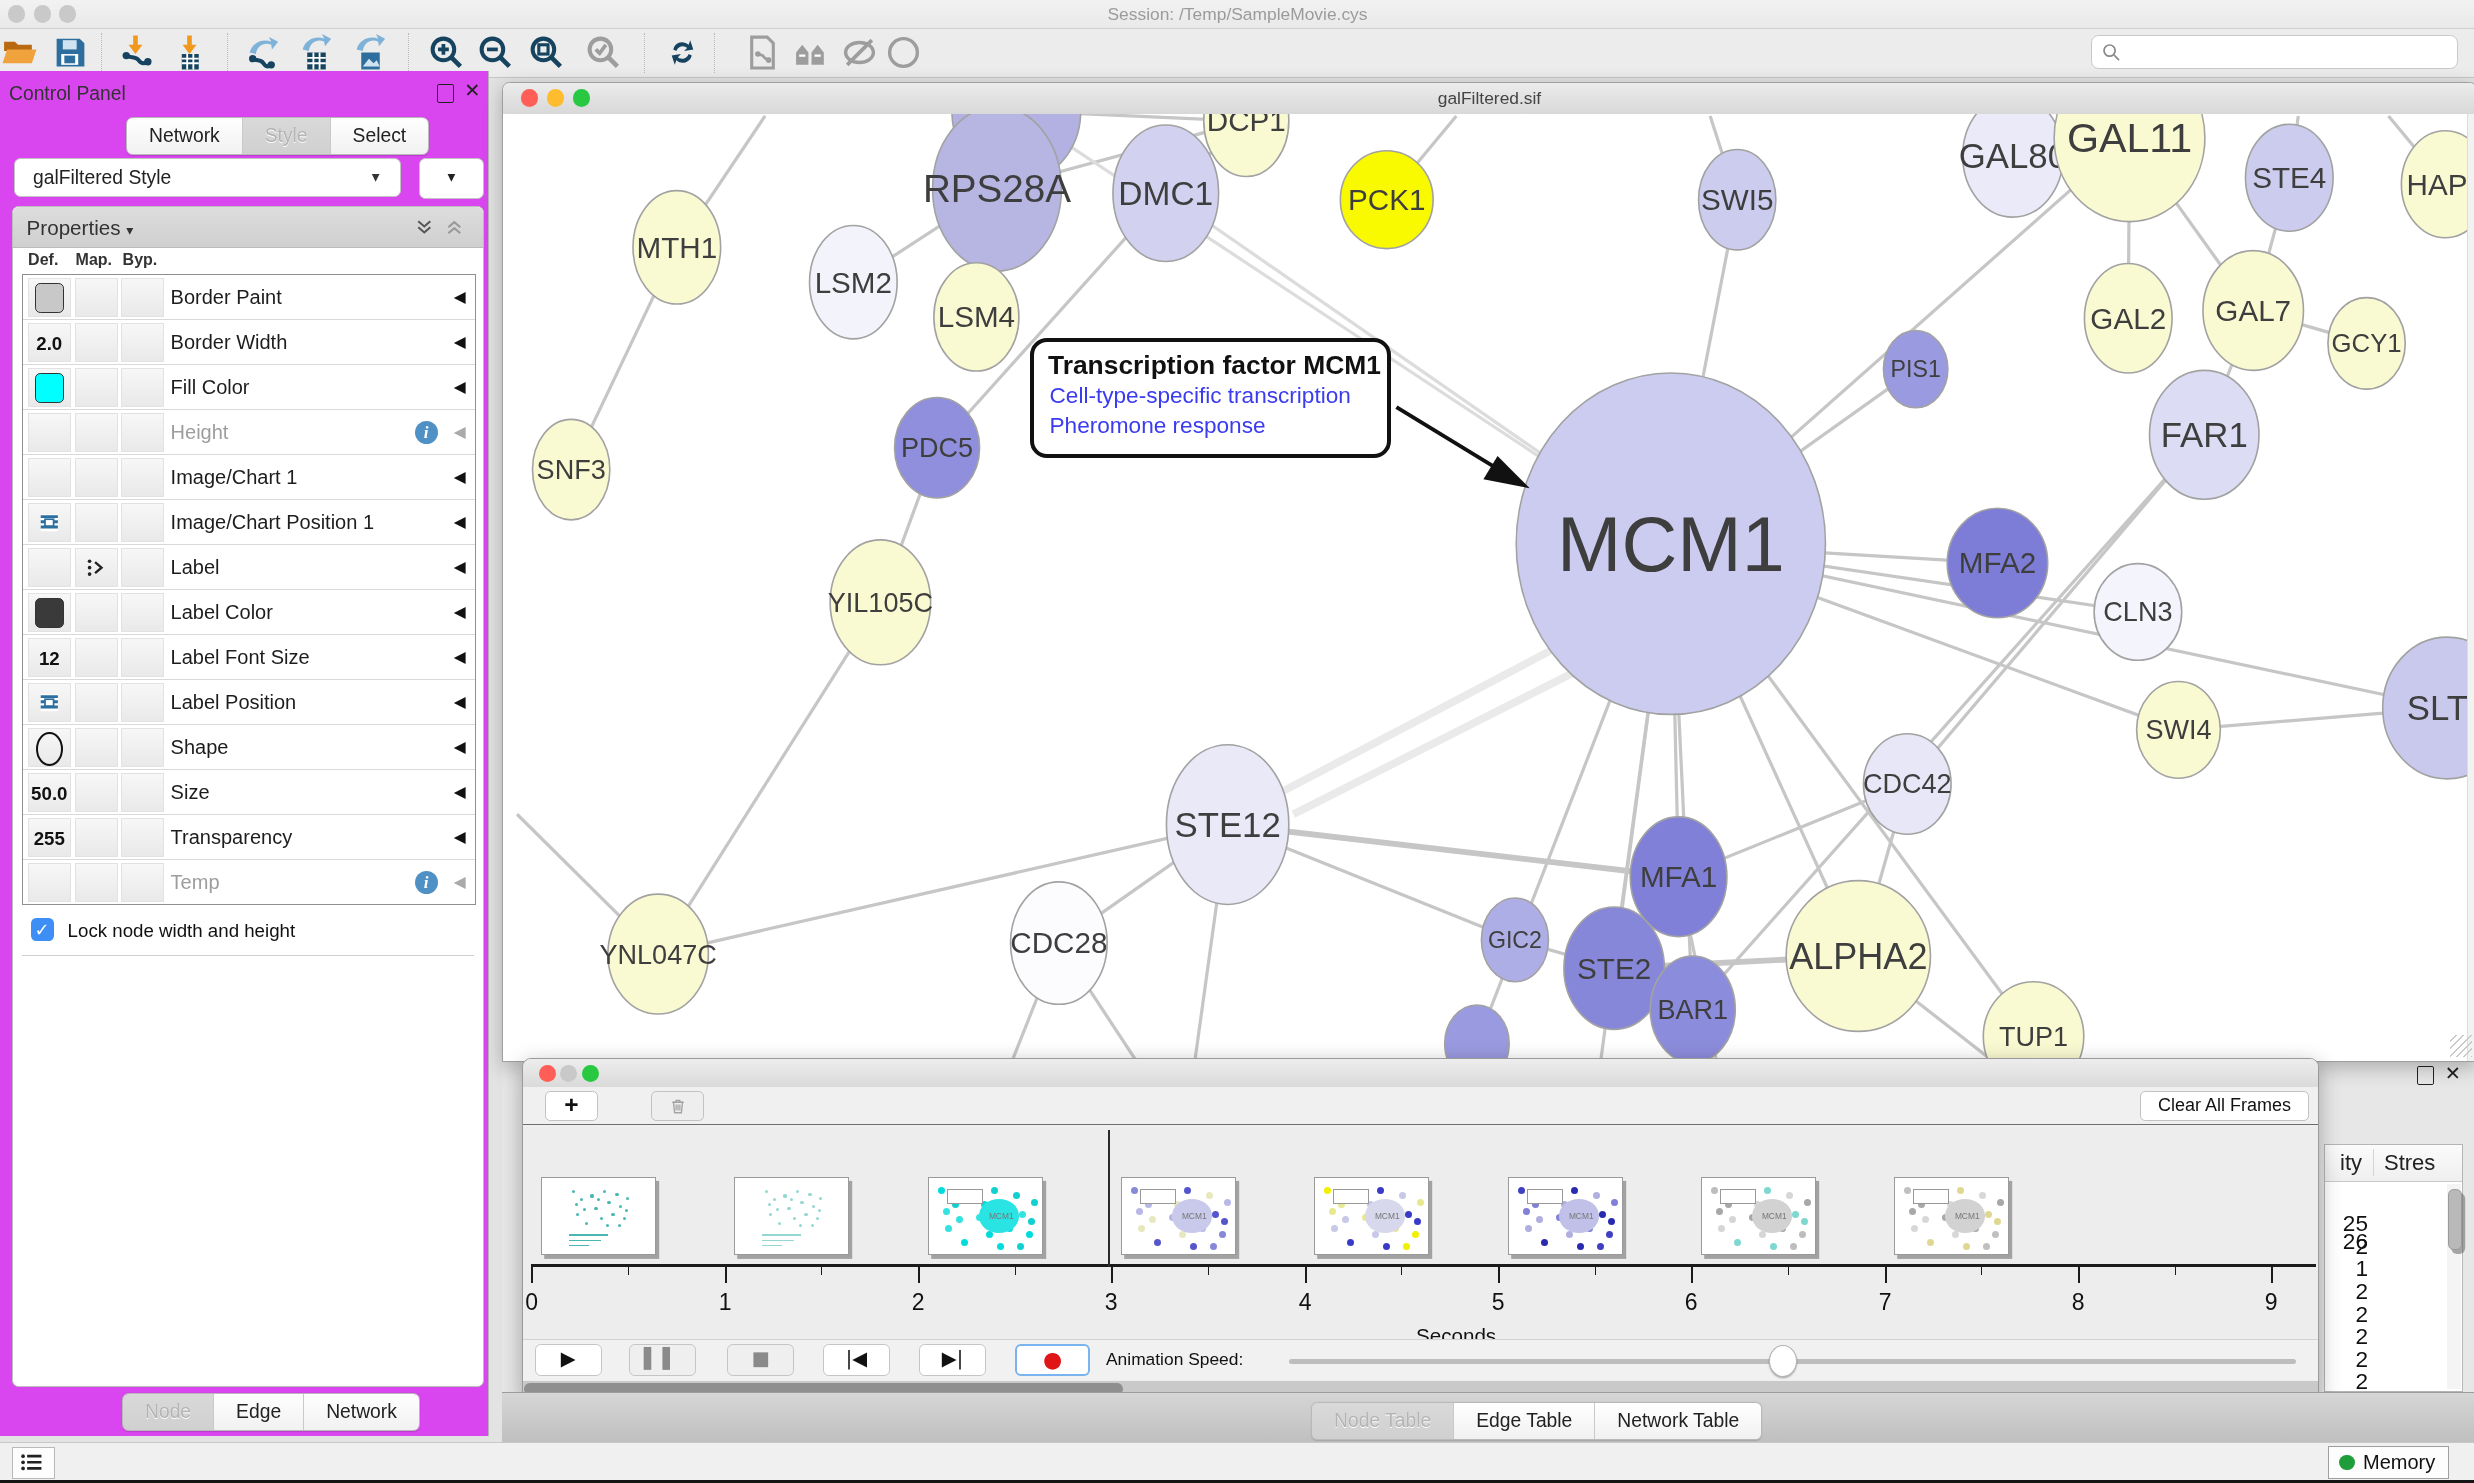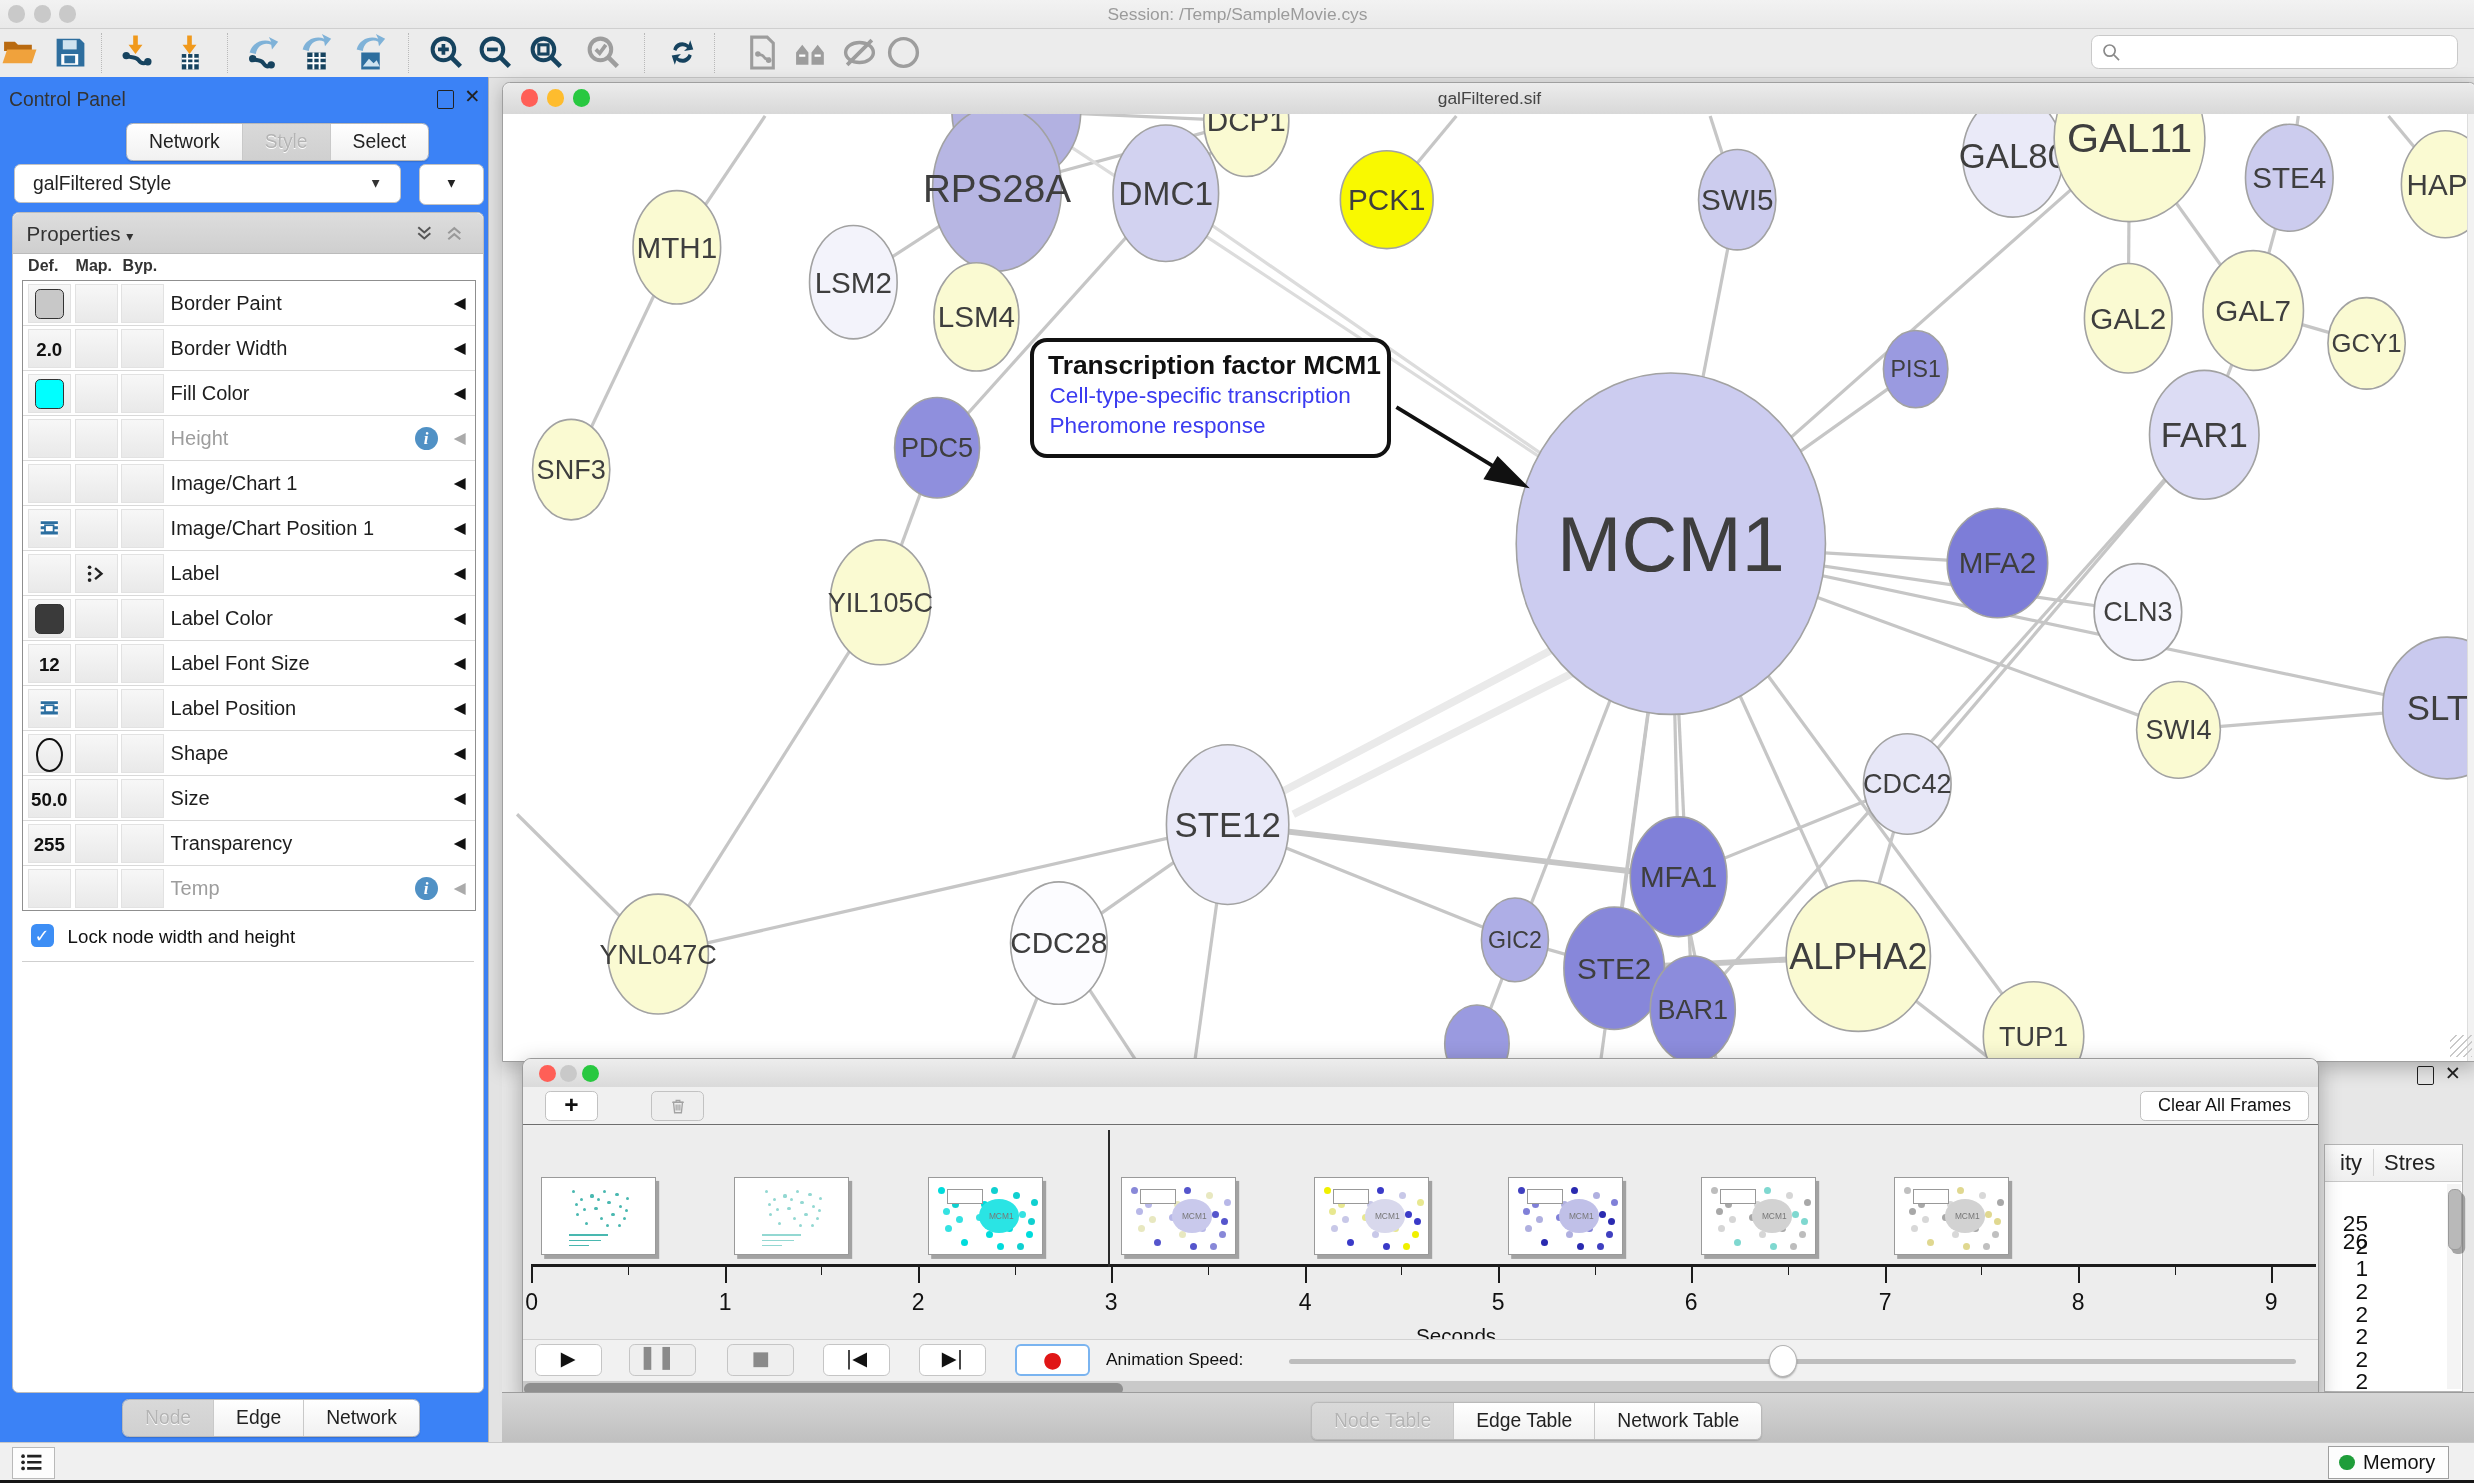--- a/index.html
+++ b/index.html
@@ -15,21 +15,21 @@
   #apptitle{position:absolute;left:0;right:0;top:3.9px;text-align:center;font-size:17.4px;color:#9b9b9b;}
 
   
   #toolbar{left:0;top:29px;width:2475px;height:48px;background:#ececec;border-bottom:0.6px solid #c6c6c6;}
   .tbico{position:absolute;top:5.2px;width:37px;height:37px;}
   .tbsep{position:absolute;top:3.9px;width:0;height:40px;border-left:1.3px dotted #b9b9b9;}
   #searchbox{position:absolute;left:2091px;top:5.8px;width:365px;height:32px;background:#fff;border:1.3px solid #c9c9c9;border-radius:7.7px;}
   #searchbox input{position:absolute;left:39px;top:2.6px;width:316px;height:24.5px;border:none;outline:none;font-size:18px;background:transparent;}
 
   
-  #cpanel{left:0;top:77px;width:488px;height:1365px;background:#3b82f6;border-right:1.3px solid #b5b5b5;}
+  #cpanel{left:0;top:71px;width:488px;height:1365px;background:#d946ef;border-right:1.3px solid #b5b5b5;}
   #cpanel-title{position:absolute;left:9px;top:11.6px;font-size:19.3px;color:#333;}
   .winico{position:absolute;top:9px;font-size:19.3px;color:#222;line-height:22px;}
   .sqico{position:absolute;top:13px;width:15.5px;height:17px;border:1.9px solid #222;border-radius:1.9px;}
   .tabgroup{position:absolute;display:flex;border:0.6px solid #b9b9b9;border-radius:6.4px;overflow:hidden;box-shadow:0 0.6px 1.3px rgba(0,0,0,.15);}
   .tabbtn{background:linear-gradient(#ffffff,#f1f1f1);font-size:19.3px;padding:7px 22px;border-right:0.6px solid #c9c9c9;color:#222;white-space:nowrap;}
   .tabbtn:last-child{border-right:none;}
   .tabbtn.pressed{background:linear-gradient(#d9d9d9,#d0d0d0);color:#b4b4b4;text-shadow:0 0.6px 0 #fff;}
   #style-combo{position:absolute;left:14px;top:87px;width:387px;height:39px;background:#fff;border:1.3px solid #c2c2c2;border-radius:6.4px;font-size:19.3px;line-height:37px;padding-left:18px;box-sizing:border-box;}
   #style-combo .arr{position:absolute;right:20.6px;top:0;font-size:15.5px;color:#333;}
   #style-menu-btn{position:absolute;left:419px;top:87px;width:63px;height:39px;background:#fff;border:1.3px solid #c2c2c2;border-radius:6.4px;text-align:center;font-size:15.5px;line-height:37px;}

